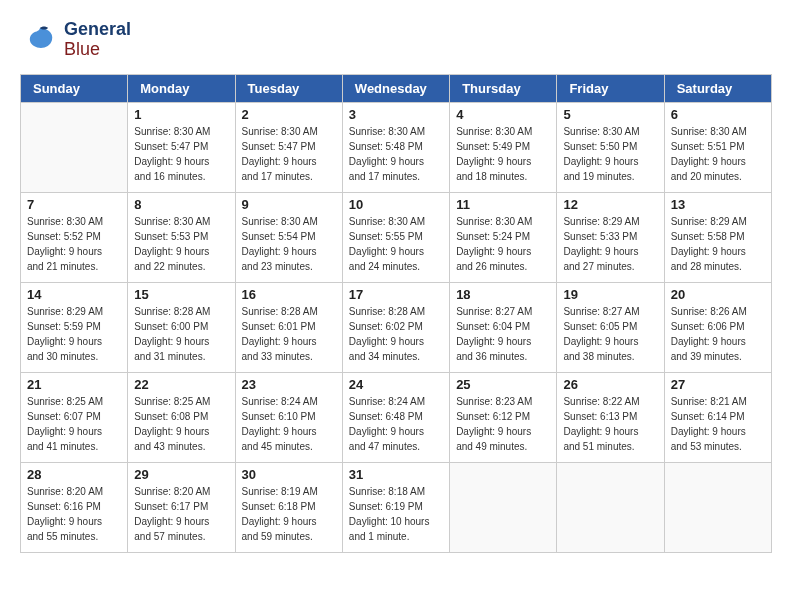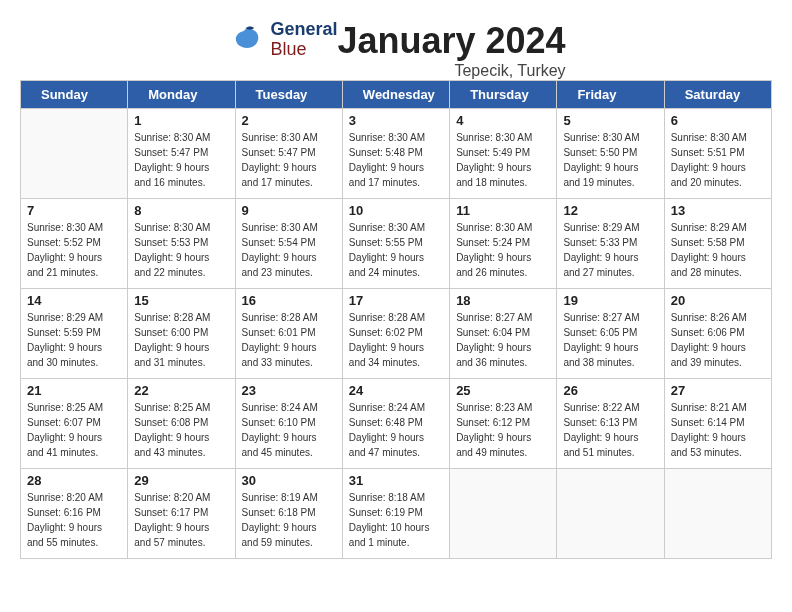--- a/index.html
+++ b/index.html
@@ -5,23 +5,23 @@
     * { box-sizing: border-box; margin: 0; padding: 0; }
     body {
       font-family: Arial, sans-serif;
       background: #fff;
       width: 792px;
       min-height: 612px;
       padding: 20px;
     }
     .header-area {
       display: flex;
-      justify-content: center;
+      justify-content: space-between;
       align-items: flex-start;
-      margin-bottom: 0;
+      margin-bottom: 14px;
     }
     .title-area {
       text-align: right;
     }
     .month-title {
       font-size: 36px;
       font-weight: bold;
       color: #222;
     }
     .location-title {
@@ -30,21 +30,21 @@
     }
     .calendar-table {
       width: 100%;
       border-collapse: collapse;
       table-layout: fixed;
     }
     .calendar-table th {
       background-color: #2e5ea8;
       color: white;
       text-align: left;
-      padding: 6px 20px;
+      padding: 6px 12px;
       font-size: 13px;
       font-weight: bold;
       border: 1px solid #ccc;
     }
     .calendar-table td {
       border: 1px solid #ccc;
       vertical-align: top;
       padding: 4px 6px;
       height: 90px;
       background: #fff;
@@ -97,24 +97,20 @@
   <div class="logo-wrapper">
     <svg class="logo-icon" viewBox="0 0 40 40" xmlns="http://www.w3.org/2000/svg">
       <path d="M20 8 C26 8, 34 12, 32 20 C30 28, 20 30, 14 26 C10 24, 8 18, 12 14 C15 11, 19 12, 20 8Z" fill="#4a90d9"></path>
       <path d="M20 8 C22 10, 26 10, 28 8 C26 6, 22 6, 20 8Z" fill="#1a3c6e"></path>
     </svg>
     <div class="logo-label">
       <span class="logo-general">General</span>
       <span class="logo-blue">Blue</span>
     </div>
   </div>
-  <div class="title-area">
-    <div class="month-title">January 2024</div>
-    <div class="location-title">Tepecik, Turkey</div>
-  </div>
 </div>
 
 <table class="calendar-table">
   <thead>
     <tr>
     <th>Sunday</th>
         <th>Monday</th>
         <th>Tuesday</th>
         <th>Wednesday</th>
         <th>Thursday</th>

